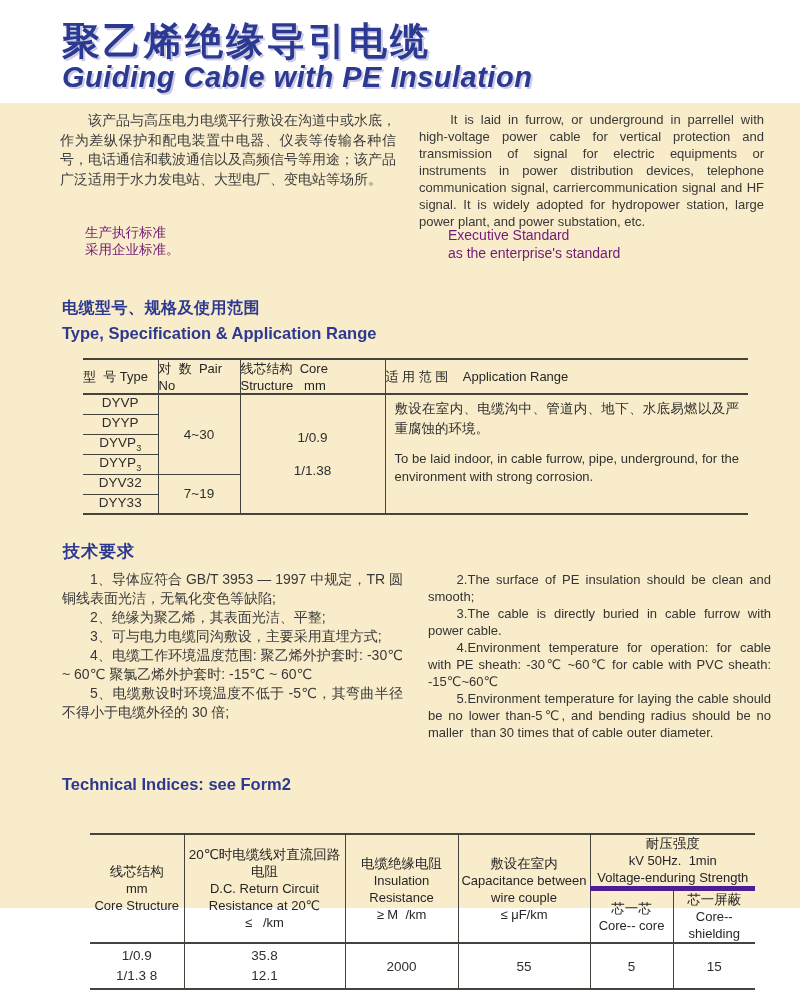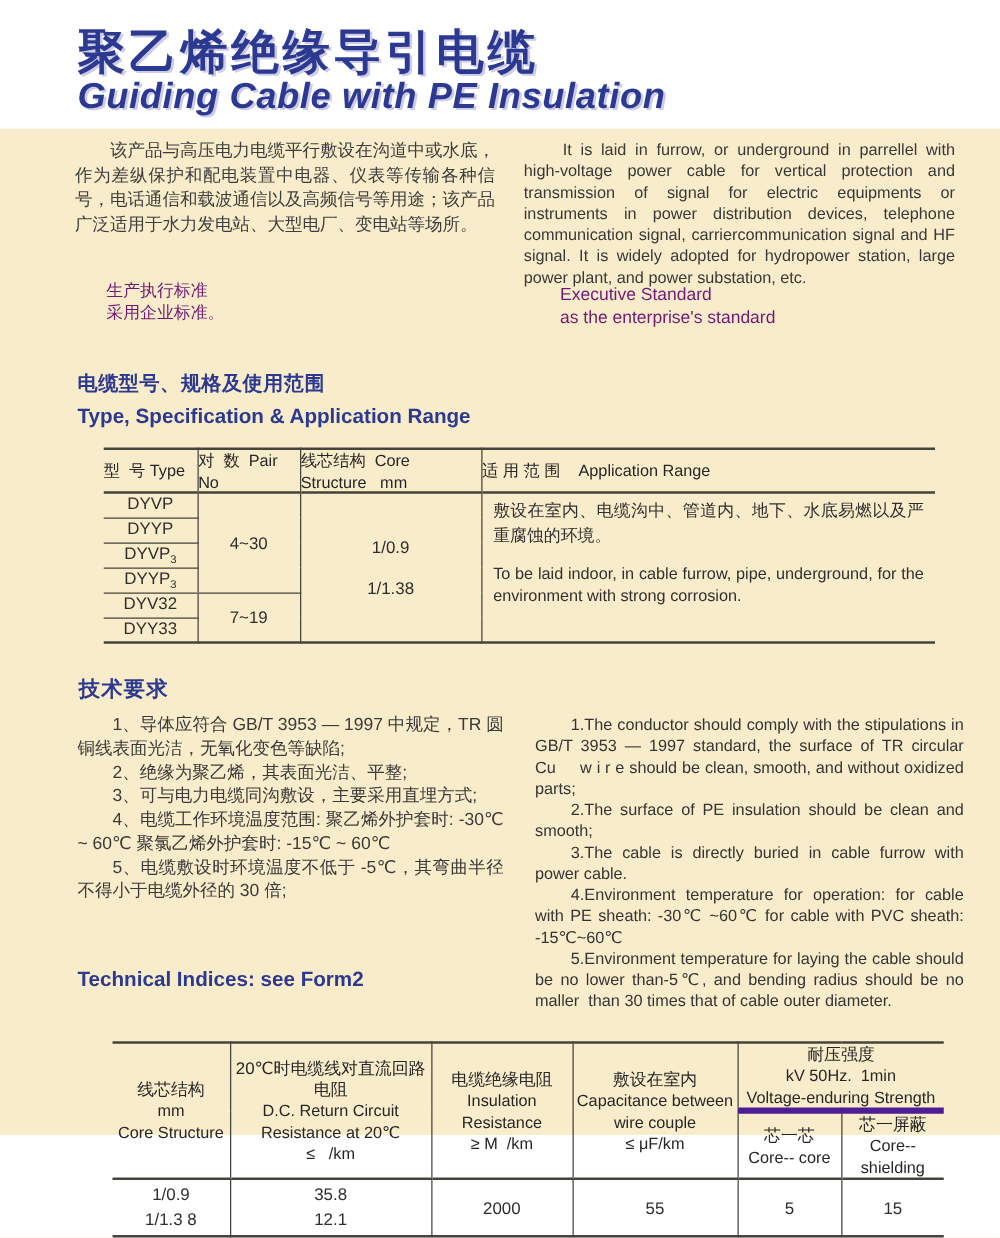--- a/index.html
+++ b/index.html
@@ -149,21 +149,20 @@
   <div class="abs demand-head-zh">技术要求</div>
   <div class="abs list-zh">
     <p>1、导体应符合 GB/T 3953 — 1997 中规定，TR 圆铜线表面光洁，无氧化变色等缺陷;</p>
     <p>2、绝缘为聚乙烯，其表面光洁、平整;</p>
     <p>3、可与电力电缆同沟敷设，主要采用直埋方式;</p>
     <p>4、电缆工作环境温度范围: 聚乙烯外护套时: -30℃ ~ 60℃ 聚氯乙烯外护套时: -15℃ ~ 60℃</p>
     <p>5、电缆敷设时环境温度不低于 -5℃，其弯曲半径不得小于电缆外径的 30 倍;</p>
   </div>
 
   <div class="abs list-en">
-    <p>1.The conductor should comply with the stipulations in GB/T 3953 — 1997 standard, the surface of TR circular Cu&nbsp;&nbsp;&nbsp;&nbsp;&nbsp;w i r e should be clean, smooth, and without oxidized parts;</p>
     <p>2.The surface of PE insulation should be clean and smooth;</p>
     <p>3.The cable is directly buried in cable furrow with power cable.</p>
     <p>4.Environment temperature for operation: for cable with PE sheath: -30℃ ~60℃ for cable with PVC sheath: -15℃~60℃</p>
     <p>5.Environment temperature for laying the cable should be no lower than-5℃, and bending radius should be no maller&nbsp; than 30 times that of cable outer diameter.</p>
   </div>
 
   <div class="abs sec-head sec2-head">
     <div class="en">Technical Indices: see Form2</div>
   </div>
 

